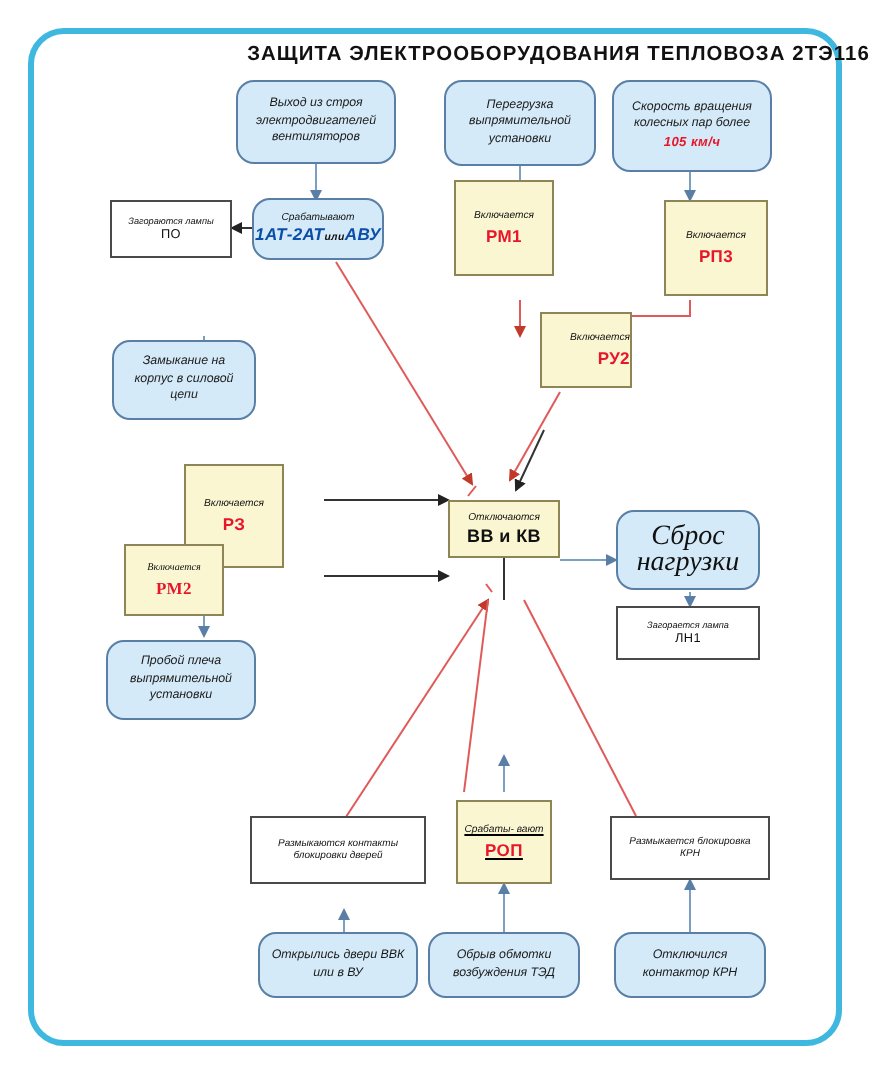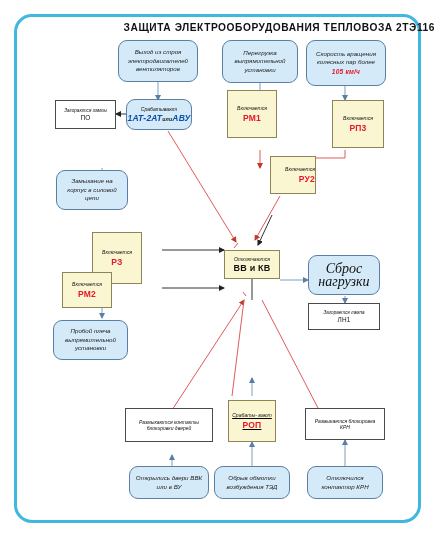--- a/index.html
+++ b/index.html
@@ -124,21 +124,21 @@
 
   <div class="node blue" style="left:56px;top:170px;width:72px;height:40px;padding:3px 5px;">
     <span>Замыкание на корпус в силовой цепи</span>
   </div>
 
   <div class="node yellow" style="left:62px;top:232px;width:50px;height:52px;margin-left:30px;">
     <span class="lbl-it">Включается</span>
     <span class="code">РЗ</span>
   </div>
 
-  <div class="node yellow" style="left:62px;top:272px;width:50px;height:36px;">
+  <div class="node yellow" style="left:62px;top:272px;width:50px;height:36px;font-family:Liberation Serif, serif;">
     <span class="lbl-it">Включается</span>
     <span class="code">РМ2</span>
   </div>
 
   <div class="node blue" style="left:53px;top:320px;width:75px;height:40px;padding:3px 5px;">
     <span>Пробой плеча выпрямительной установки</span>
   </div>
 
   <div class="node yellow" style="left:224px;top:250px;width:56px;height:29px;">
     <span class="lbl-it">Отключаются</span>

